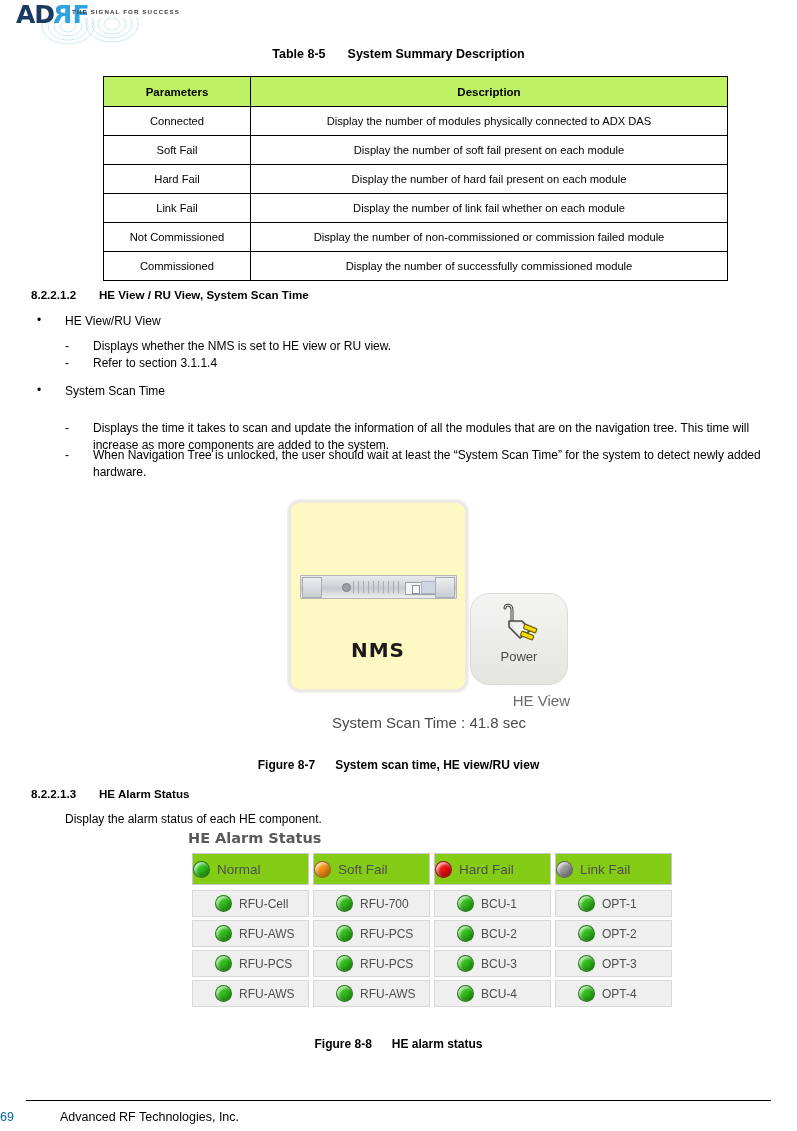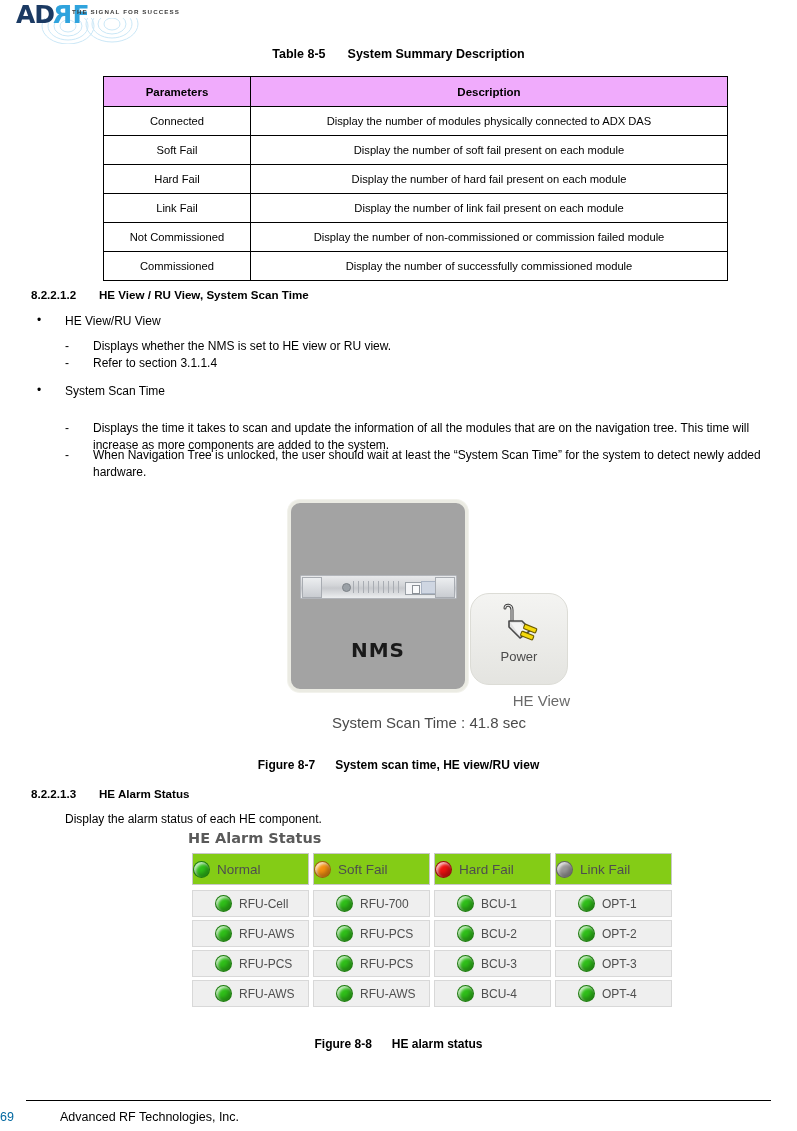--- a/index.html
+++ b/index.html
@@ -88,21 +88,21 @@
   table.summary td, table.summary th {
     border: 1px solid #000000;
     text-align: center;
     font-weight: normal;
     font-size: 11.2px;
     height: 28px;
     padding: 0 4px;
     color: #000;
   }
   table.summary th {
-    background: #f0abfc;
+    background: #bef264;
     font-weight: bold;
     font-size: 11.5px;
     height: 29px;
   }
   table.summary col.c1 { width: 147px; }
 
   
   .h4 {
     position: absolute;
     font-size: 11.6px;
@@ -150,21 +150,21 @@
     top: 500px;
     width: 282px;
     height: 245px;
   }
   .nms-card {
     position: absolute;
     left: 0px;
     top: 0px;
     width: 174px;
     height: 186px;
-    background: #a3a3a3;
+    background: #fef9c3;
     border: 3px solid #ebebe3;
     border-radius: 12px;
     box-shadow: 0 0 0 1px #f2f2ec;
   }
   .nms-device {
     position: absolute;
     left: 9px;
     top: 72px;
     width: 155px;
     height: 22px;
@@ -437,21 +437,21 @@
       <tr>
         <td>Soft Fail</td>
         <td>Display the number of soft fail present on each module</td>
       </tr>
       <tr>
         <td>Hard Fail</td>
         <td>Display the number of hard fail present on each module</td>
       </tr>
       <tr>
         <td>Link Fail</td>
-        <td>Display the number of link fail present on each module</td>
+        <td>Display the number of link fail whether on each module</td>
       </tr>
       <tr>
         <td>Not Commissioned</td>
         <td>Display the number of non-commissioned or commission failed module</td>
       </tr>
       <tr>
         <td>Commissioned</td>
         <td>Display the number of successfully commissioned module</td>
       </tr>
     </tbody>

